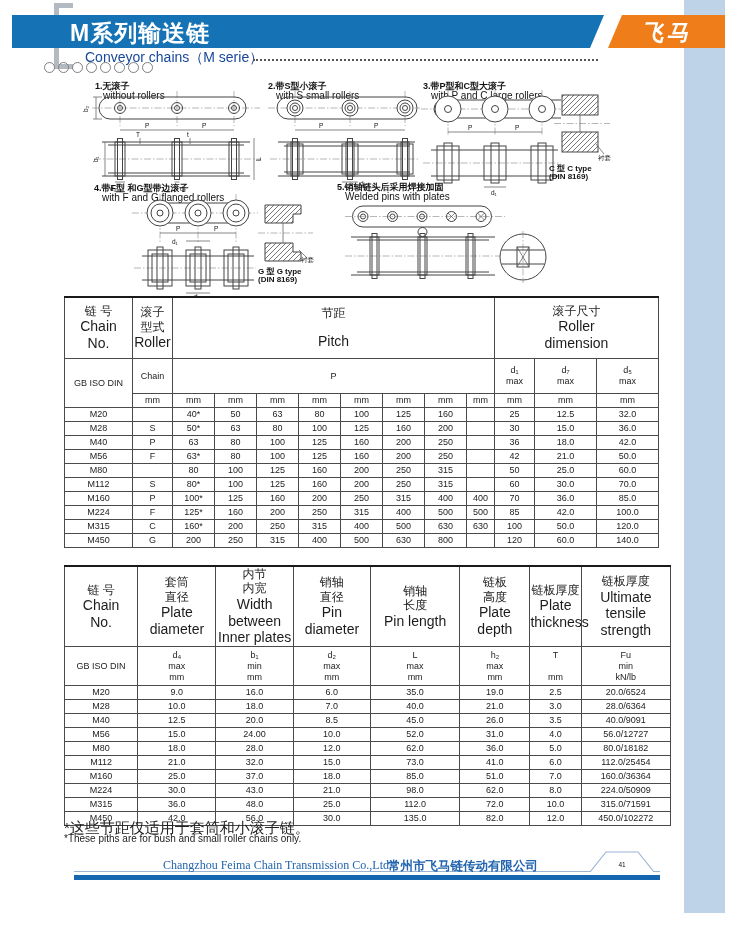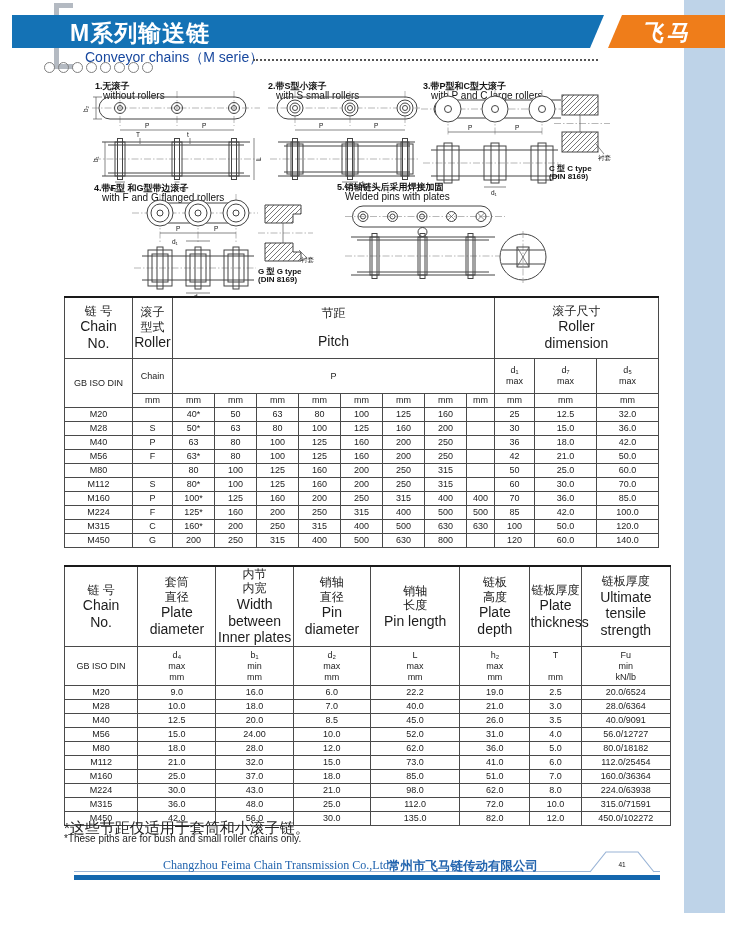--- a/index.html
+++ b/index.html
@@ -641,21 +641,21 @@
             <div>kN/lb</div>
           </th>
       </tr>
     </thead>
     <tbody id="t2body">
         <tr>
           <td>M20</td>
           <td>9.0</td>
           <td>16.0</td>
           <td>6.0</td>
-          <td>22.2</td>
+          <td>35.0</td>
           <td>19.0</td>
           <td>2.5</td>
           <td>20.0/6524</td>
         </tr>
         <tr>
           <td>M28</td>
           <td>10.0</td>
           <td>18.0</td>
           <td>7.0</td>
           <td>40.0</td>
@@ -714,21 +714,21 @@
           <td>160.0/36364</td>
         </tr>
         <tr>
           <td>M224</td>
           <td>30.0</td>
           <td>43.0</td>
           <td>21.0</td>
           <td>98.0</td>
           <td>62.0</td>
           <td>8.0</td>
-          <td>224.0/63938</td>
+          <td>224.0/50909</td>
         </tr>
         <tr>
           <td>M315</td>
           <td>36.0</td>
           <td>48.0</td>
           <td>25.0</td>
           <td>112.0</td>
           <td>72.0</td>
           <td>10.0</td>
           <td>315.0/71591</td>

